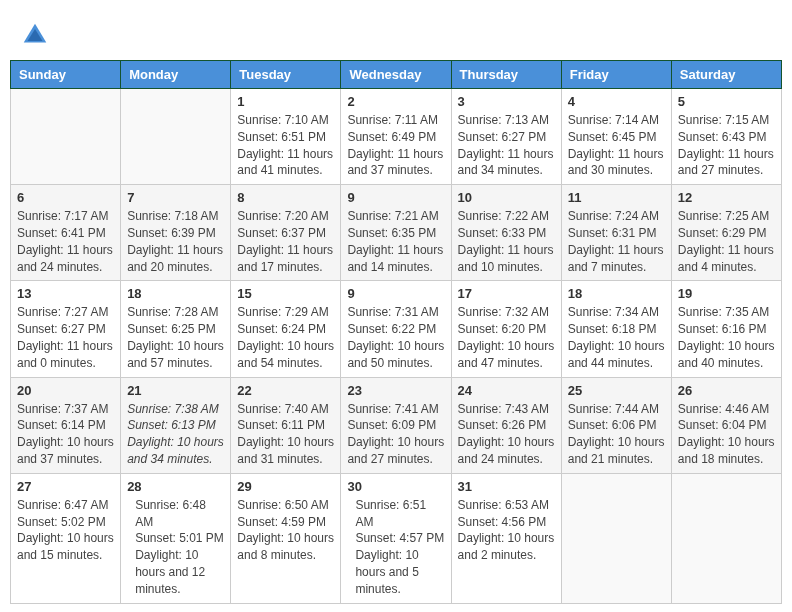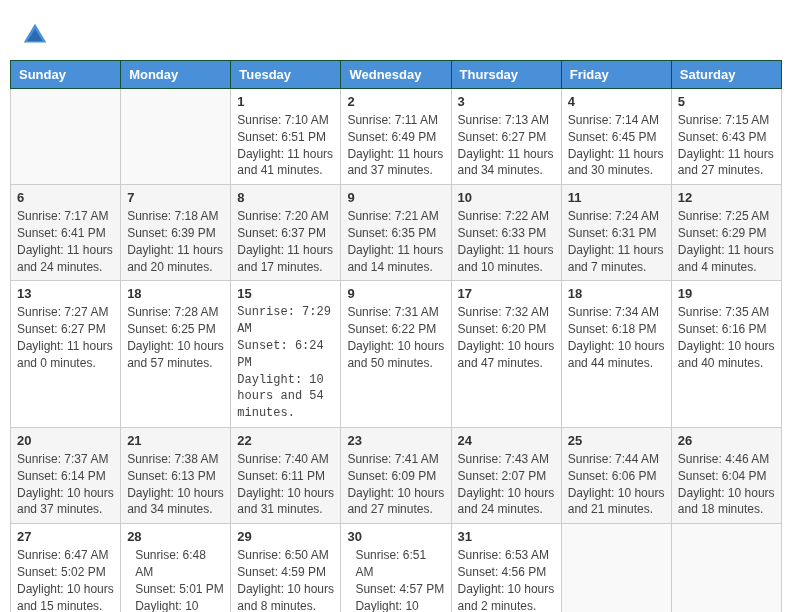--- a/index.html
+++ b/index.html
@@ -219,21 +219,21 @@
 Daylight: 11 hours and 0 minutes.</div>
         </td>
         <td>
           <span class="day-number">18</span>
           <div class="day-info" style="white-space: pre-line;">Sunrise: 7:28 AM
 Sunset: 6:25 PM
 Daylight: 10 hours and 57 minutes.</div>
         </td>
         <td>
           <span class="day-number">15</span>
-          <div class="day-info" style="white-space: pre-line; font-family: Liberation Mono, monospace;">Sunrise: 7:29 AM
+          <div class="day-info" style="white-space: pre-line;">Sunrise: 7:29 AM
 Sunset: 6:24 PM
 Daylight: 10 hours and 54 minutes.</div>
         </td>
         <td>
           <span class="day-number">9</span>
           <div class="day-info" style="white-space: pre-line;">Sunrise: 7:31 AM
 Sunset: 6:22 PM
 Daylight: 10 hours and 50 minutes.</div>
         </td>
         <td>
@@ -257,40 +257,40 @@
       </tr>
       <tr class="row-even">
         <td>
           <span class="day-number">20</span>
           <div class="day-info" style="white-space: pre-line;">Sunrise: 7:37 AM
 Sunset: 6:14 PM
 Daylight: 10 hours and 37 minutes.</div>
         </td>
         <td>
           <span class="day-number">21</span>
-          <div class="day-info" style="white-space: pre-line;">Sunrise: 7:38 AM
+          <div class="day-info" style="white-space: pre-line; font-style: italic;">Sunrise: 7:38 AM
 Sunset: 6:13 PM
 Daylight: 10 hours and 34 minutes.</div>
         </td>
         <td>
           <span class="day-number">22</span>
           <div class="day-info" style="white-space: pre-line;">Sunrise: 7:40 AM
 Sunset: 6:11 PM
 Daylight: 10 hours and 31 minutes.</div>
         </td>
         <td>
           <span class="day-number">23</span>
           <div class="day-info" style="white-space: pre-line;">Sunrise: 7:41 AM
 Sunset: 6:09 PM
 Daylight: 10 hours and 27 minutes.</div>
         </td>
         <td>
           <span class="day-number">24</span>
           <div class="day-info" style="white-space: pre-line;">Sunrise: 7:43 AM
-Sunset: 2:07 PM
+Sunset: 6:26 PM
 Daylight: 10 hours and 24 minutes.</div>
         </td>
         <td>
           <span class="day-number">25</span>
           <div class="day-info" style="white-space: pre-line;">Sunrise: 7:44 AM
 Sunset: 6:06 PM
 Daylight: 10 hours and 21 minutes.</div>
         </td>
         <td>
           <span class="day-number">26</span>

